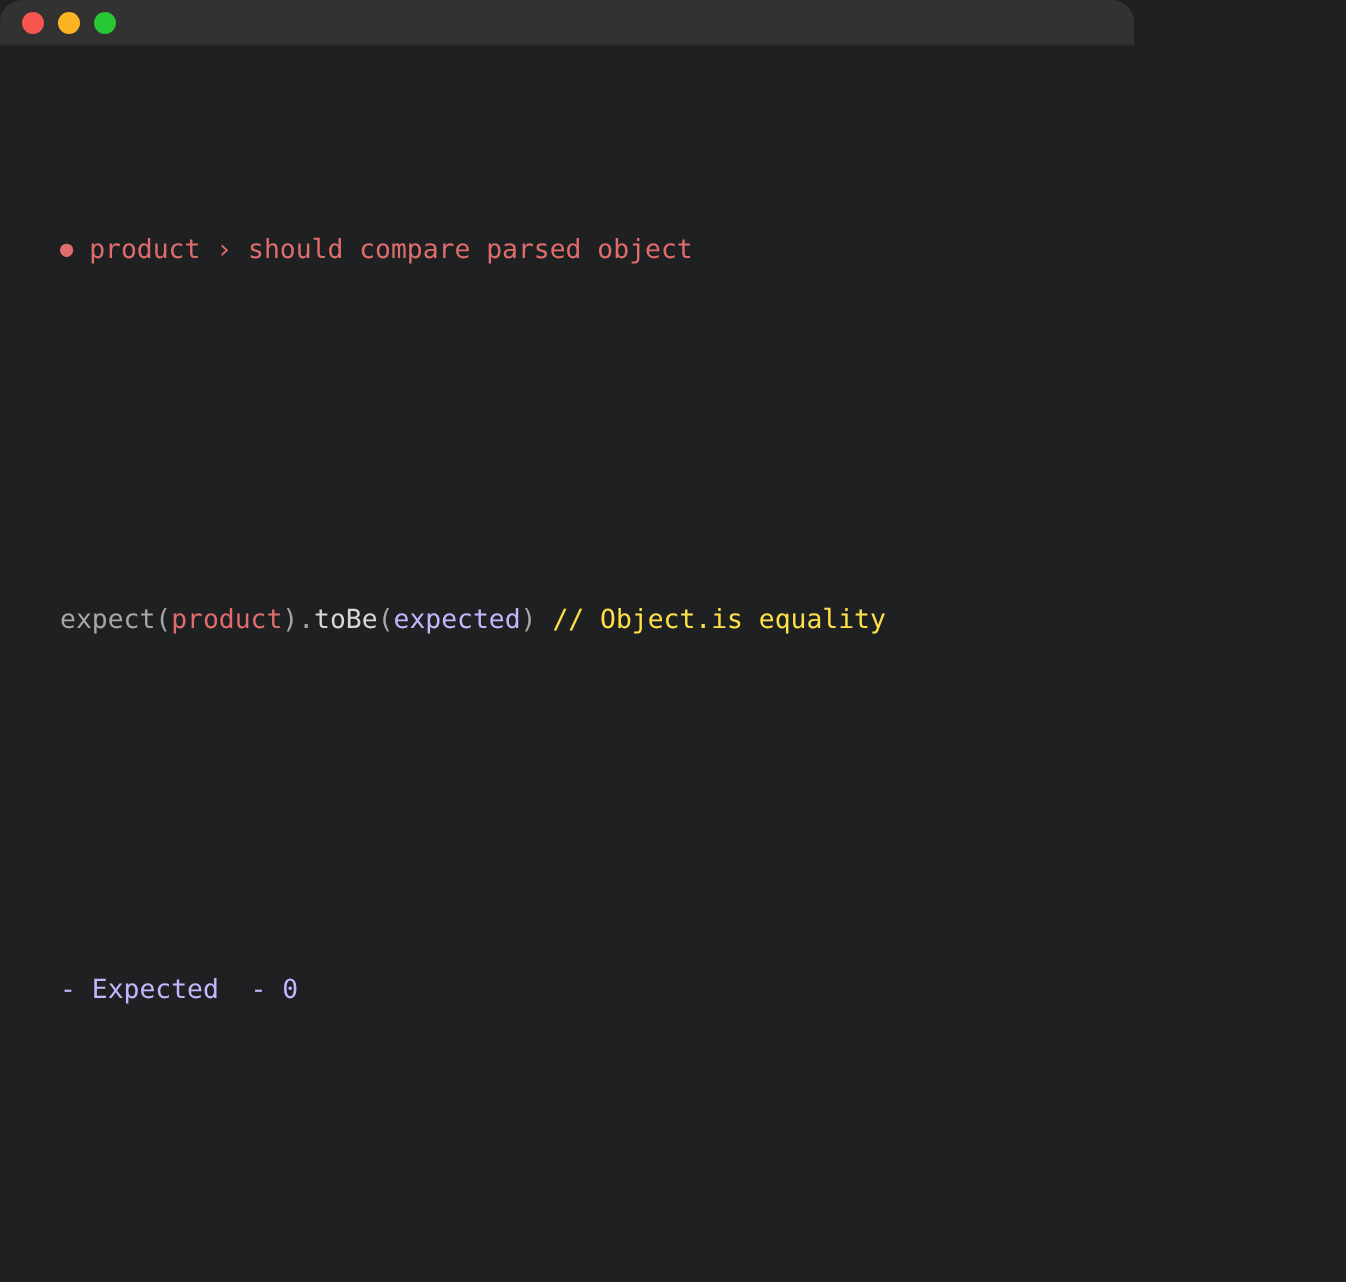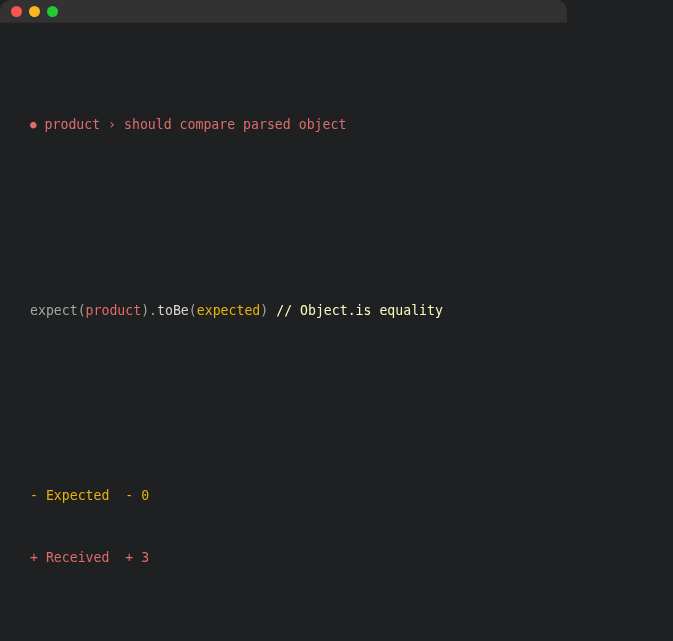--- a/index.html
+++ b/index.html
@@ -32,23 +32,23 @@
     white-space:pre;
     color:#b5b5b5;
   }
   .ln{ white-space:pre; height:20.6px; }
   .pad{ padding-left:30px; }
   .blank{ height:20.6px; }
 
   
   .c-title{color:#e06c6c;}
   .c-grey{color:#a6a6a6;margin-top:19px;}
-  .c-dim{color:#fef9c3;}
+  .c-dim{color:#fde047;}
   .c-red{color:#e06c6c;}
-  .c-green{color:#eab308;}
+  .c-green{color:#c4b5fd;}
   .c-white{color:#d7d7d7;font-weight:normal;}
 
   .bullet{font-size:11px;vertical-align:1px;}
 </style>
 </head>
 <body>
 
 <div class="window">
 
   <div class="titlebar">
@@ -64,21 +64,20 @@
 
     <div class="blank"></div>
 
     
     <div class="ln pad"><span class="c-grey">expect(</span><span class="c-red">product</span><span class="c-grey">).</span><span class="c-white">toBe</span><span class="c-grey">(</span><span class="c-green">expected</span><span class="c-grey">)</span><span class="c-dim"> // Object.is equality</span></div>
 
     <div class="blank"></div>
 
     
     <div class="ln pad c-green">- Expected  - 0</div>
-    <div class="ln pad c-red">+ Received  + 3</div>
 
     <div class="blank"></div>
 
     
     
 
     
     
 
     

